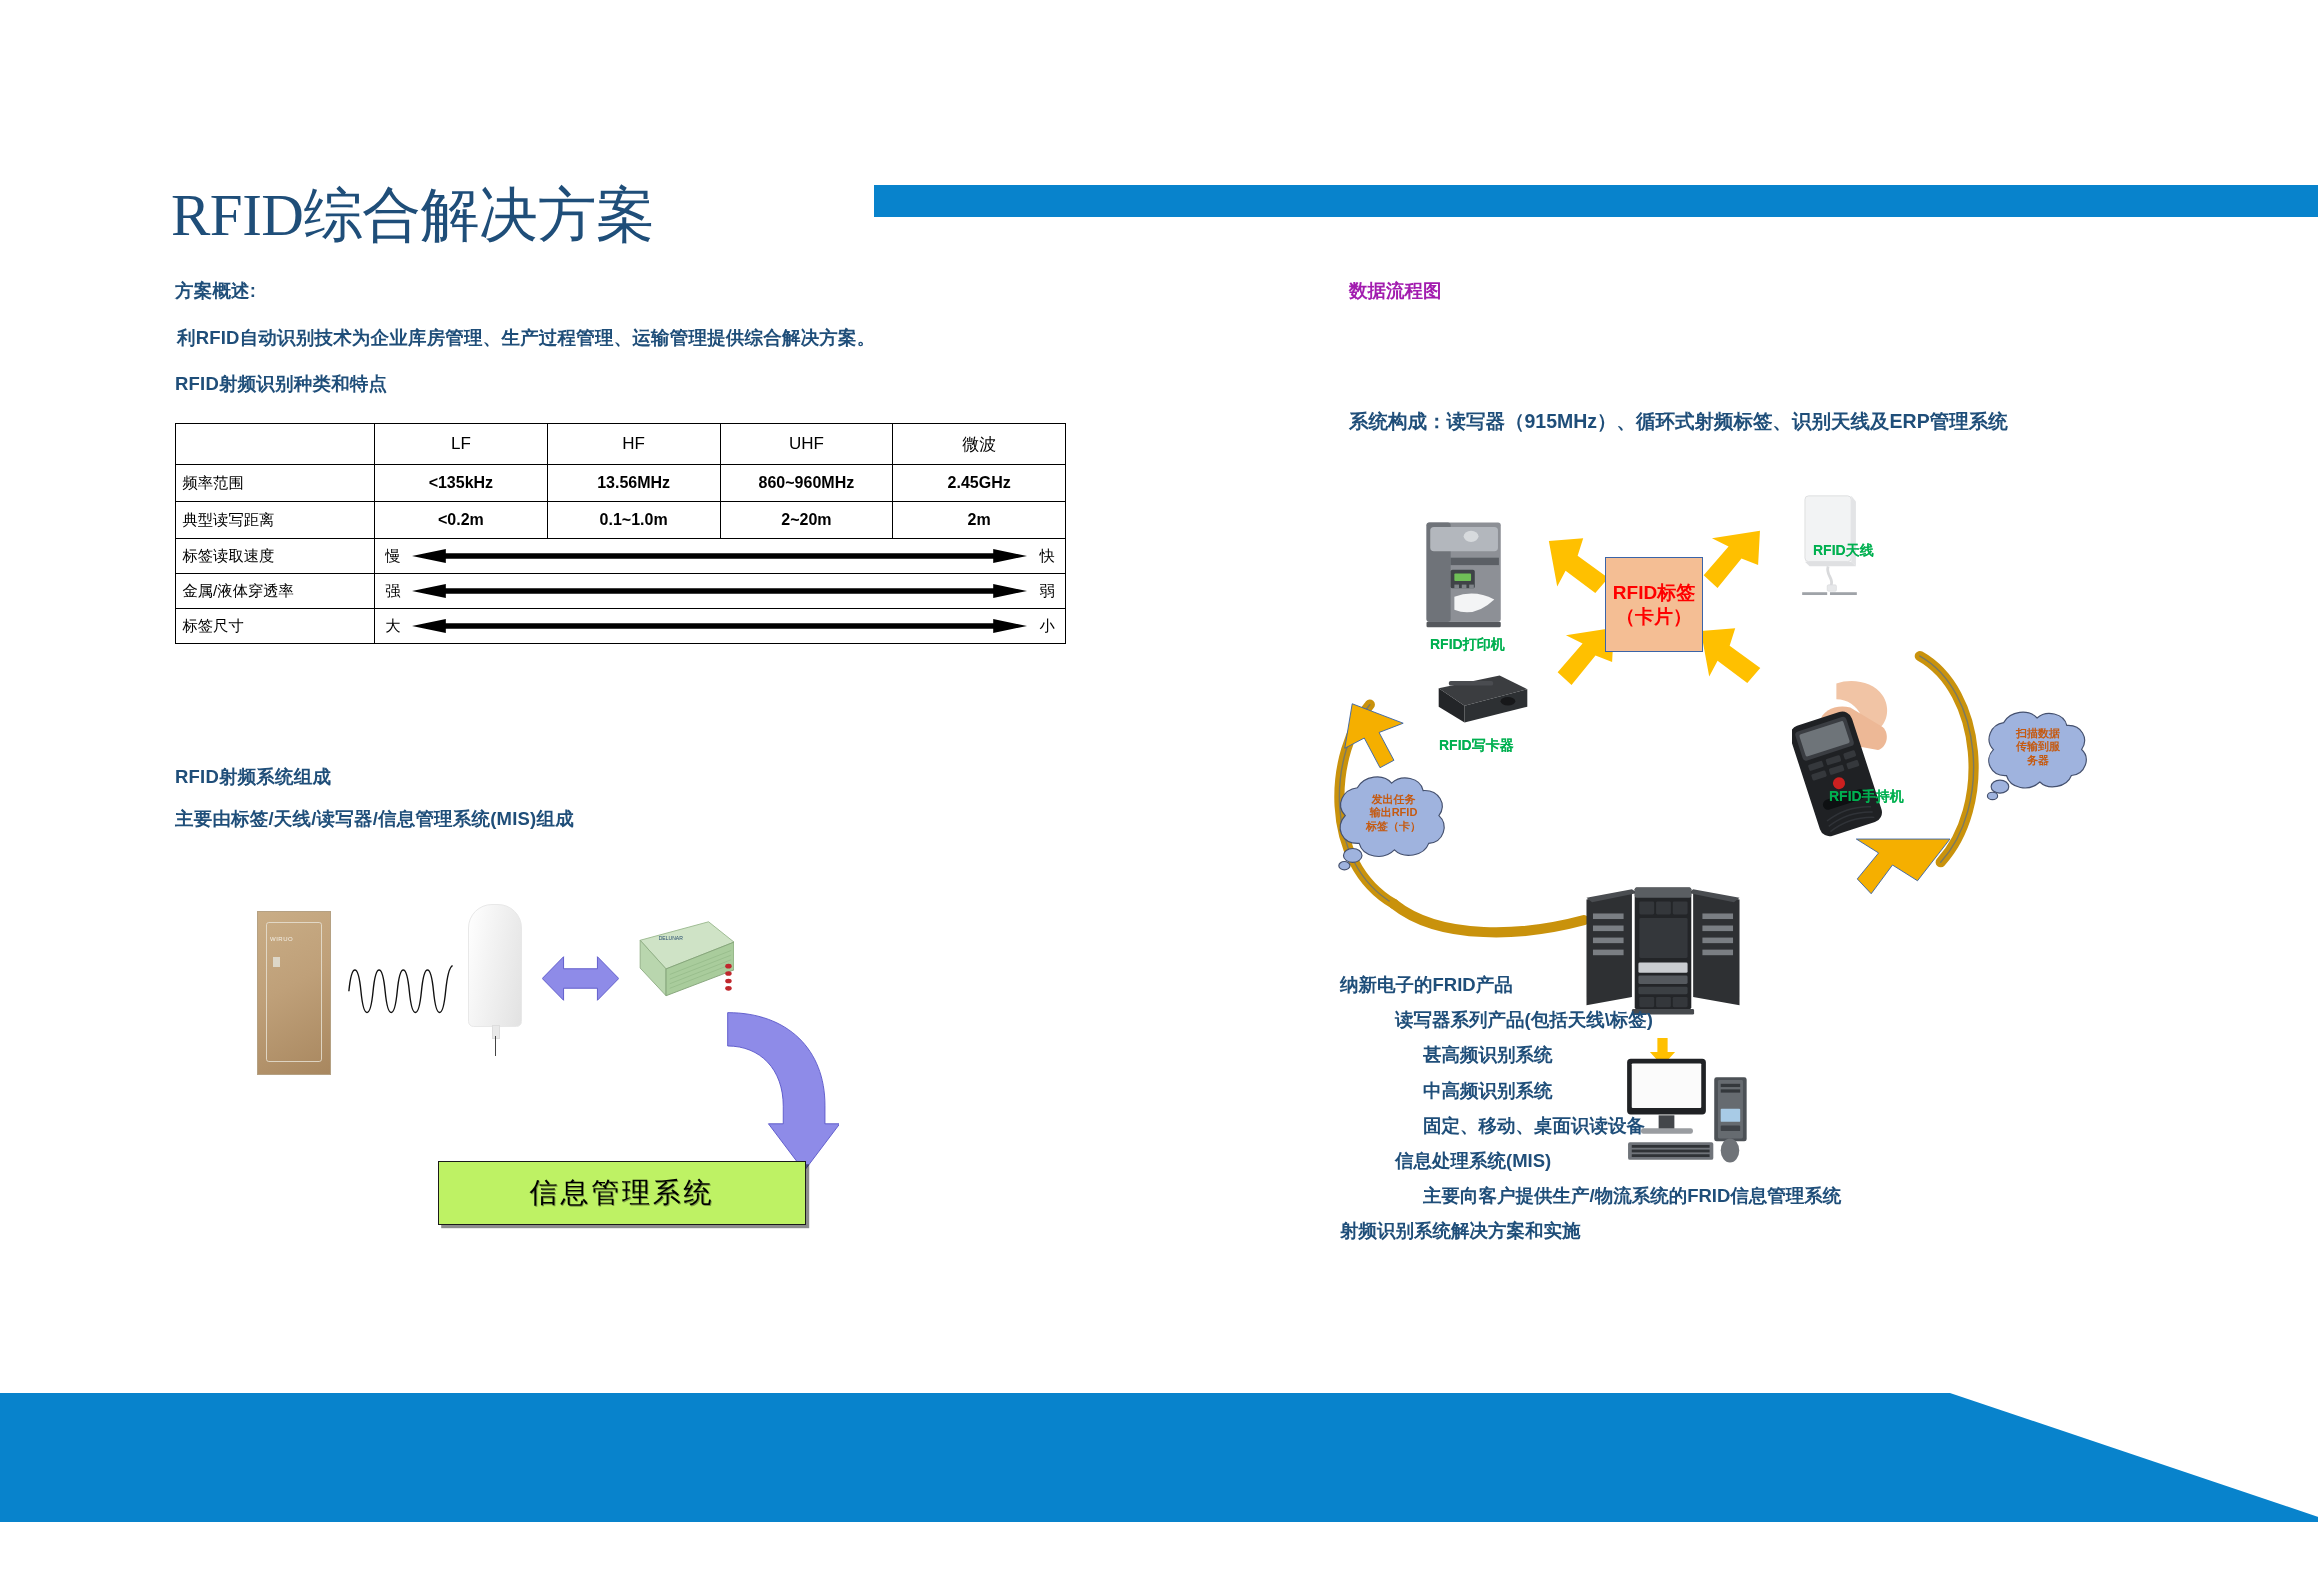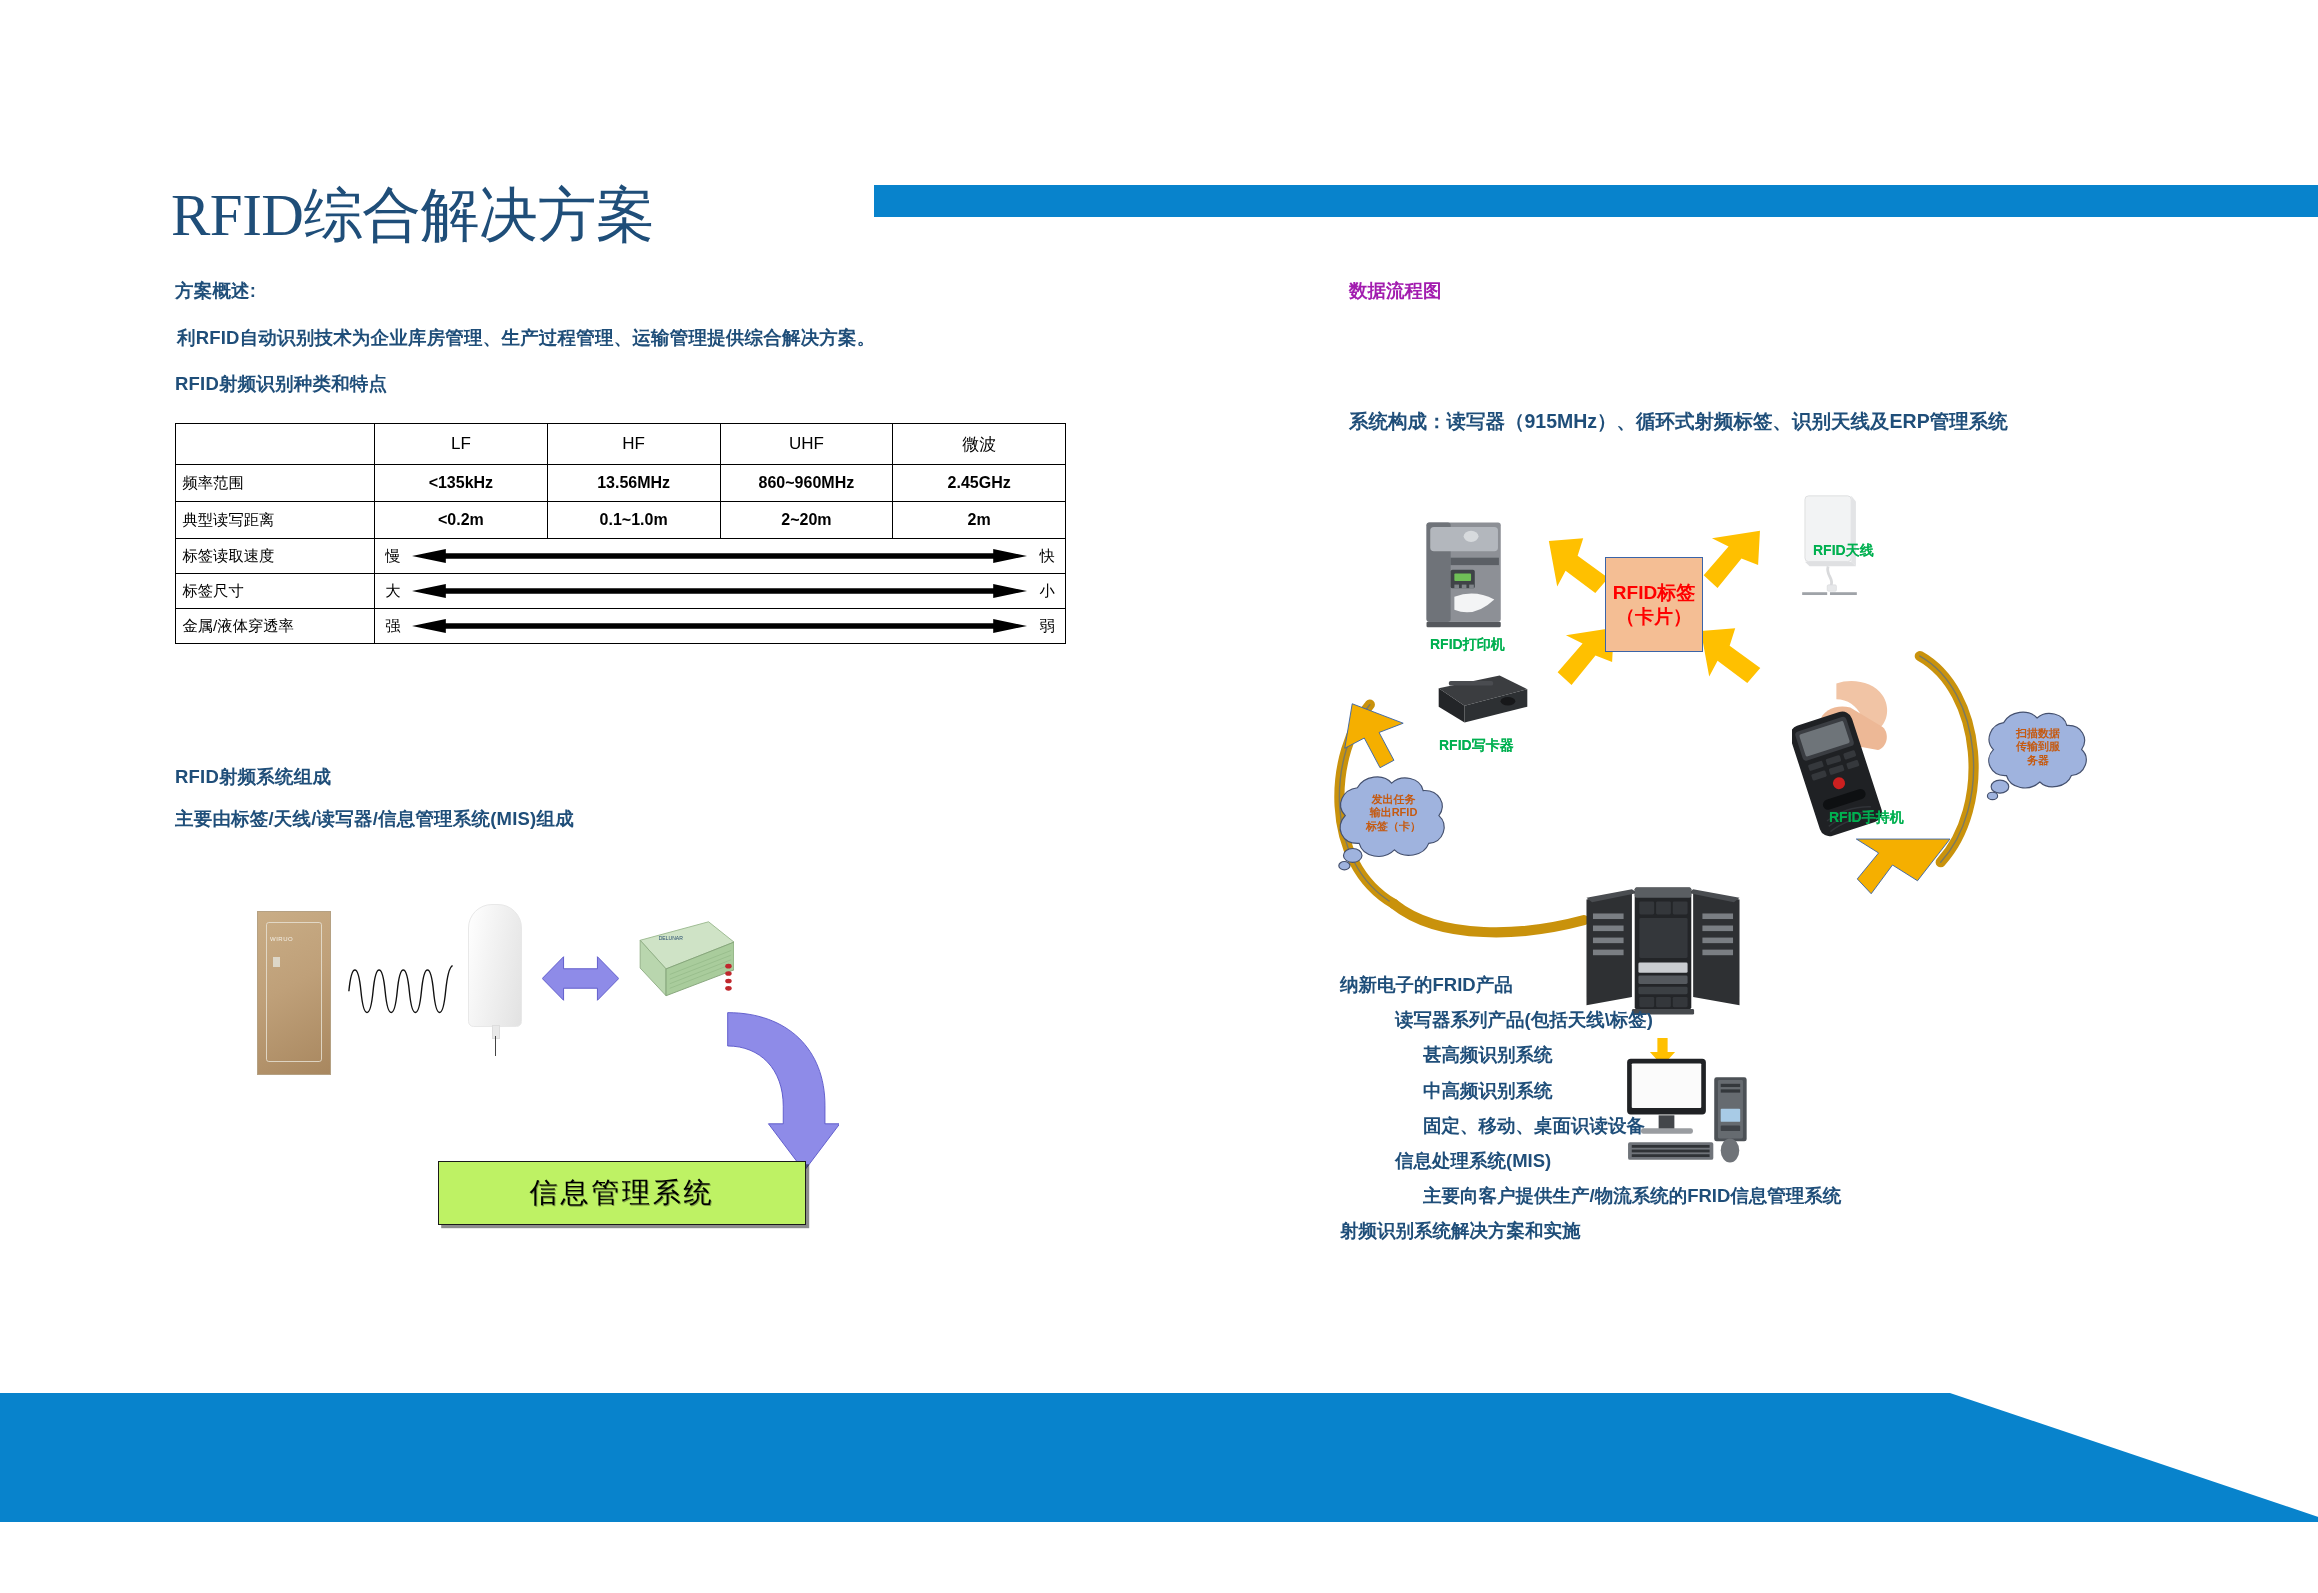--- a/index.html
+++ b/index.html
@@ -165,44 +165,44 @@
         <span class="arrowline">
           <svg viewBox="0 0 1000 30" preserveAspectRatio="none">
             <polygon points="0,15 55,0 55,9 945,9 945,0 1000,15 945,30 945,21 55,21 55,30" fill="#000"></polygon>
           </svg>
         </span>
         <span class="endlbl">快</span>
       </div>
     </td>
   </tr>
   <tr class="arw">
+    <td class="rowlab">金属/液体穿透率</td>
+    <td class="arrowcell" colspan="4">
+      <div class="arrowwrap">
+        <span class="endlbl">强</span>
+        <span class="arrowline">
+          <svg viewBox="0 0 1000 30" preserveAspectRatio="none">
+            <polygon points="0,15 55,0 55,9 945,9 945,0 1000,15 945,30 945,21 55,21 55,30" fill="#000"></polygon>
+          </svg>
+        </span>
+        <span class="endlbl">弱</span>
+      </div>
+    </td>
+  </tr>
+  <tr class="arw">
     <td class="rowlab">标签尺寸</td>
     <td class="arrowcell" colspan="4">
       <div class="arrowwrap">
         <span class="endlbl">大</span>
         <span class="arrowline">
           <svg viewBox="0 0 1000 30" preserveAspectRatio="none">
             <polygon points="0,15 55,0 55,9 945,9 945,0 1000,15 945,30 945,21 55,21 55,30" fill="#000"></polygon>
           </svg>
         </span>
         <span class="endlbl">小</span>
-      </div>
-    </td>
-  </tr>
-  <tr class="arw">
-    <td class="rowlab">金属/液体穿透率</td>
-    <td class="arrowcell" colspan="4">
-      <div class="arrowwrap">
-        <span class="endlbl">强</span>
-        <span class="arrowline">
-          <svg viewBox="0 0 1000 30" preserveAspectRatio="none">
-            <polygon points="0,15 55,0 55,9 945,9 945,0 1000,15 945,30 945,21 55,21 55,30" fill="#000"></polygon>
-          </svg>
-        </span>
-        <span class="endlbl">弱</span>
       </div>
     </td>
   </tr>
 </tbody>
   </table>
 
 <div class="hdln" id="sys-comp-h">RFID射频系统组成</div>
 <div class="hdln" id="sys-comp-b">主要由标签/天线/读写器/信息管理系统(MIS)组成</div>
 
 <div id="photos">
@@ -348,21 +348,21 @@
       </g>
       <circle cx="96" cy="226" r="13" fill="#cc2020"></circle>
       <rect x="48" y="252" width="96" height="22" rx="11" fill="#0e1012"></rect>
       <g stroke="#303338" stroke-width="3" fill="none">
         <path d="M46 296 q50 -18 100 0"></path>
         <path d="M46 308 q50 -18 100 0"></path>
         <path d="M46 320 q50 -18 100 0"></path>
       </g>
     </g>
   </svg>
-  <div class="glabel" style="left:505px;top:315px;margin-top:21px;">RFID手持机</div>
+  <div class="glabel" style="left:505px;top:315px;">RFID手持机</div>
 
   <svg class="dg" id="servers" viewBox="0 0 370 345">
     <polygon points="20,40 118,22 118,250 20,268" fill="#2e3033"></polygon>
     <polygon points="20,36 118,18 130,26 32,46" fill="#4a4d51"></polygon>
     <polygon points="250,22 350,40 350,268 250,250" fill="#2e3033"></polygon>
     <polygon points="250,18 350,36 338,46 240,26" fill="#4a4d51"></polygon>
     <rect x="124" y="14" width="122" height="262" rx="4" fill="#232528"></rect>
     <rect x="124" y="14" width="122" height="22" rx="4" fill="#5a5e62"></rect>
     <g fill="#34373b">
       <rect x="134" y="44" width="32" height="28" rx="3"></rect>

